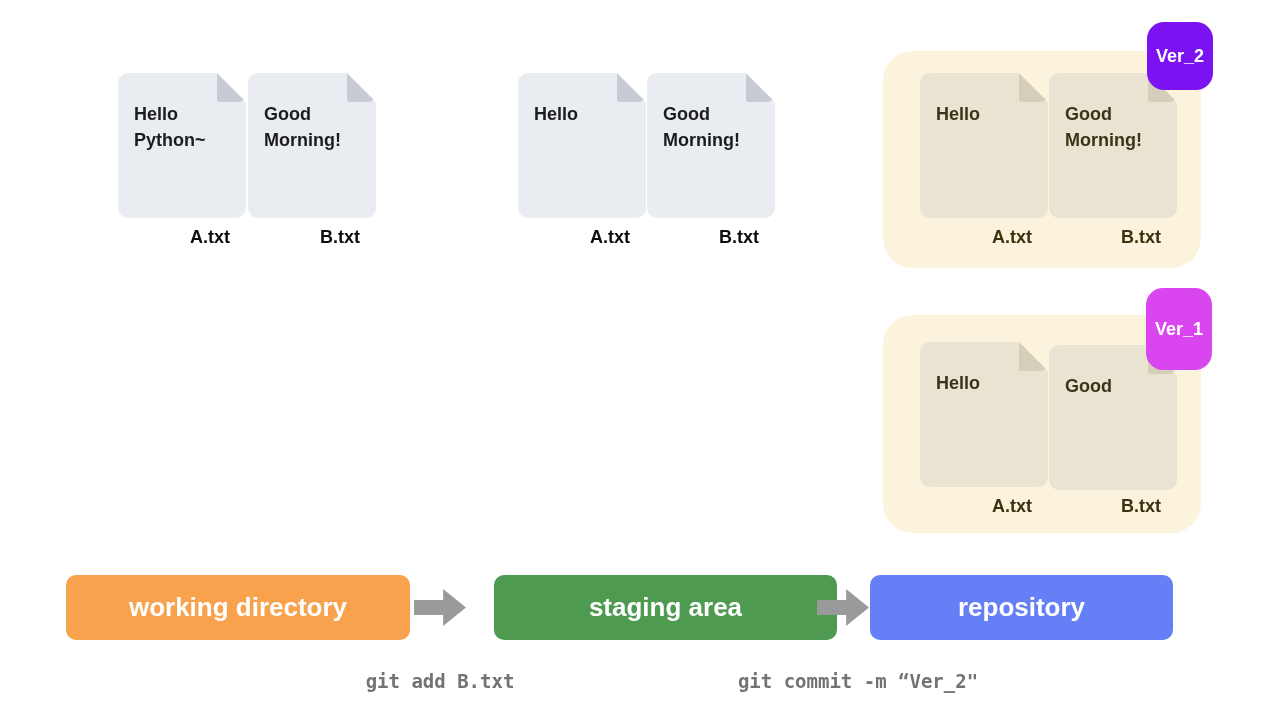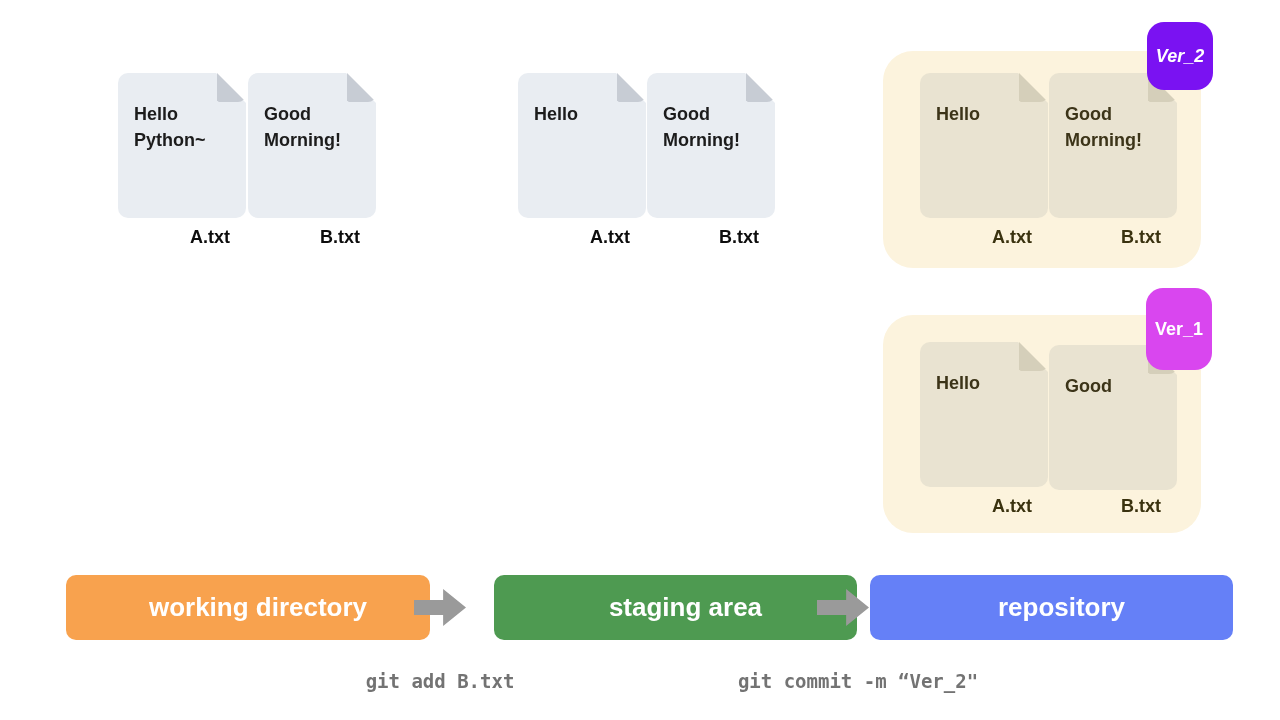--- a/index.html
+++ b/index.html
@@ -46,32 +46,32 @@
   .vbox {
     position:absolute; left:883px; width:318px;
     background:#fcf3dd; border-radius:30px;
   }
 
   .badge {
     position:absolute; width:66px; height:68px; border-radius:17px;
     display:flex; align-items:center; justify-content:center;
     color:#ffffff; font-size:18px; font-weight:bold;
   }
-  .badge.ver2 { left:1147px; top:22px;  background:#7a12f2;font-style:italic; }
+  .badge.ver2 { left:1147px; top:22px;  background:#7a12f2; }
   .badge.ver1 { left:1146px; top:288px; background:#d946ef; height:82px; }
 
   
   .stage {
     position:absolute; top:575px; height:65px; border-radius:10px;
     display:flex; align-items:center; justify-content:center;
-    color:#ffffff; font-size:26px; font-weight:bold;padding-left:20px;
+    color:#ffffff; font-size:26px; font-weight:bold;
   }
   .stage.working    { left:66px;  width:344px; background:#f8a24e; }
   .stage.staging    { left:494px; width:343px; background:#4e9a51; }
-  .stage.repository { left:870px; width:343px; background:#6580f7; }
+  .stage.repository { left:870px; width:303px; background:#6580f7; }
 
   .arrow {
     position:absolute; top:589px; width:52px; height:37px; background:#9a9a9a;
     clip-path:polygon(0 30%, 56% 30%, 56% 0, 100% 50%, 56% 100%, 56% 70%, 0 70%);
   }
   .arrow.a1 { left:414px; }
   .arrow.a2 { left:817px; }
 
   
   .cmd {

